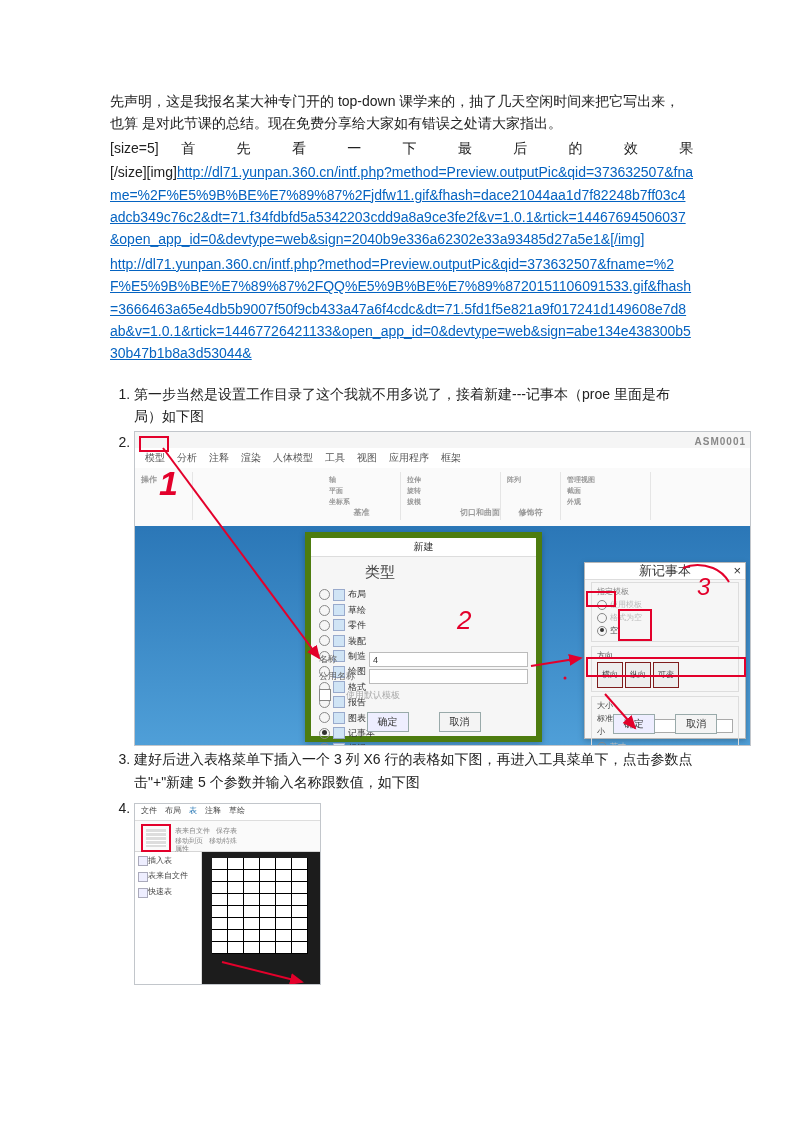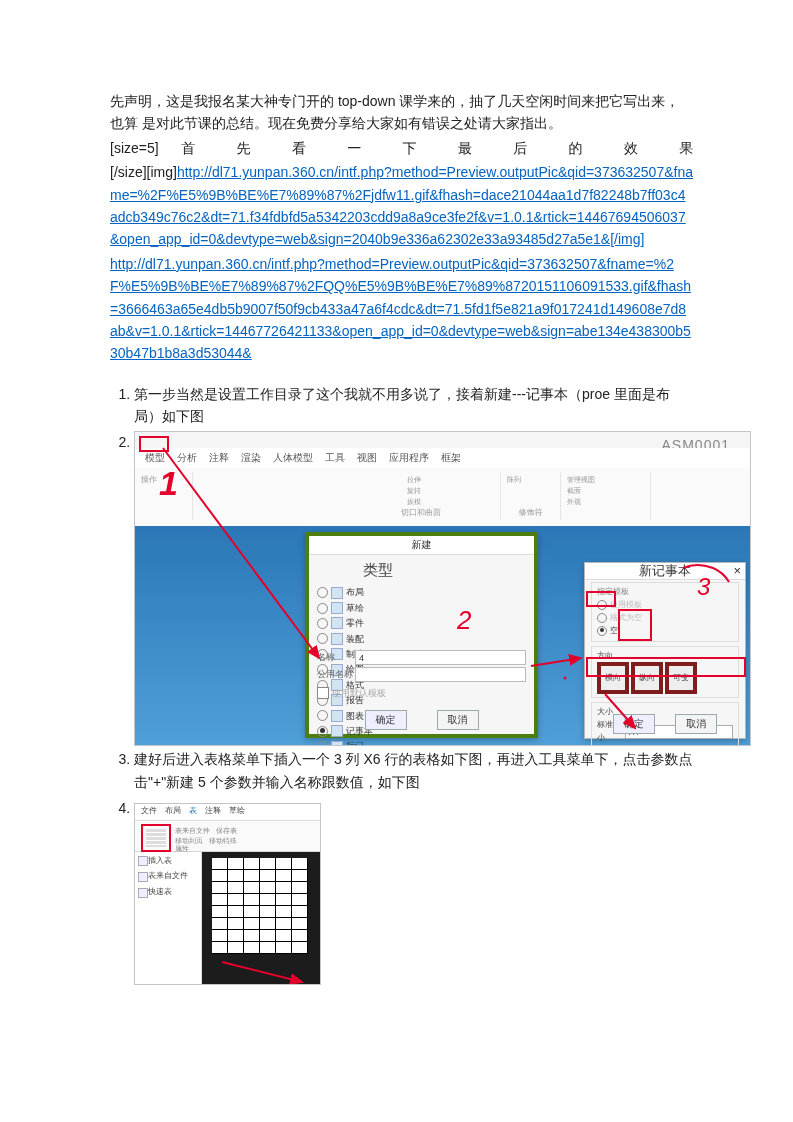--- a/index.html
+++ b/index.html
@@ -30,61 +30,61 @@
     width: 615px; height: 313px;
     background:#cfd6dc;
     border:1px solid #c2c6cb;
     margin:4px 0 0 0;
     overflow:hidden;
     font-size:9px;
     color:#333;
   }
   
   .s1-bar1 { position:absolute; left:0; top:0; right:0; height:16px; background:#f5f5f5; border-bottom:1px solid #d6d6d6;}
-  .s1-asm { position:absolute; right:20px; top:2px; font-size:14px; color:#888; letter-spacing:1px;}
+  .s1-asm { position:absolute; right:4px; top:2px; font-size:10px; color:#888; letter-spacing:1px;font-weight:bold;}
   .s1-bar2 { position:absolute; left:0; top:16px; right:0; height:20px; background:#fff; border-bottom:1px solid #d6d6d6; display:flex; align-items:center; padding-left:10px; gap:12px;}
   .s1-tab { font-size:10px; color:#555;}
-  .s1-ribbon { position:absolute; left:0; top:36px; right:0; height:58px; background:#fafafa; border-bottom:1px solid #0f766e;}
+  .s1-ribbon { position:absolute; left:0; top:36px; right:0; height:58px; background:#fafafa; border-bottom:1px solid #0f766e;font-weight:bold;}
   .s1-ribbon .grp { position:absolute; top:4px; height:48px; border-right:1px solid #e5e5e5; font-size:8px; color:#999; padding:2px 6px; box-sizing:border-box;}
   .s1-canvas { position:absolute; left:0; top:94px; right:0; bottom:0;
     background: linear-gradient(#2b77b7,#4f9fd8);}
 
   .dlg1 {
     position:absolute; left:170px; top:100px; width:225px; height:198px;
-    background:#f6f6f6; border:4px solid #4d7c0f;
+    background:#f6f6f6; border:6px solid #4d7c0f;
     box-shadow:0 2px 6px rgba(0,0,0,.25);
   }
   .dlg1 .tt { height:18px; line-height:18px; background:#fff; border-bottom:1px solid #ddd; text-align:center; font-size:10px;}
   .dlg1 .cols { position:absolute; top:22px; left:8px; right:8px; display:flex; font-size:9px;}
   .dlg1 .col { flex:1; }
   .dlg1 .hdr { font-size:15px; margin-bottom:3px; color:#444;margin-left:46px;}
   .dlg1 .opt { display:flex; align-items:center; gap:3px; margin-bottom:1px;}
   .dlg1 .rad { width:9px; height:9px; border:1px solid #888; border-radius:50%; display:inline-block;}
   .dlg1 .rad.sel::after{content:""; display:block; width:5px;height:5px;background:#333;border-radius:50%;margin:1px auto;}
   .dlg1 .ic { width:10px;height:10px;background:#d0e4f5;border:1px solid #9ac;}
   .dlg1 .btm { position:absolute; left:8px; right:8px; bottom:32px; font-size:9px;}
-  .dlg1 .row { display:flex; align-items:center; margin-bottom:2px;}
+  .dlg1 .row { display:flex; align-items:center; margin-bottom:2px;gap:12px;}
   .dlg1 .lbl { width:38px; color:#666;}
   .dlg1 .inp { flex:1; height:13px; border:1px solid #bbb; background:#fff;}
   .dlg1 .btns { position:absolute; left:0; right:0; bottom:4px; display:flex; justify-content:center; gap:30px;}
   .dlg1 .btn, .dlg2 .btn { display:inline-block; padding:1px 10px; font-size:10px; border:1px solid #9aa; background:#eef;}
   .dlg1 .chk { width:10px;height:10px;border:1px solid #888;background:#fff;display:inline-block;margin-right:3px;}
 
   .dlg2 {
     position:absolute; right:4px; top:130px; width:160px; height:175px;
     background:#f6f6f6; border:1px solid #b7b7b7;
     box-shadow:0 2px 6px rgba(0,0,0,.25);
   }
   .dlg2 .tt { height:16px; line-height:16px; font-size:13px; padding:0 20px; background:#fff; border-bottom:1px solid #ddd; text-align:center; position:relative;}
   .dlg2 .tt .x { position:absolute; right:4px; top:0;}
   .dlg2 .sec { padding:2px 6px; font-size:8px; color:#444;}
   .dlg2 .box { border:1px solid #ddd; padding:3px 5px; margin-bottom:4px;}
   .dlg2 .rad { width:8px;height:8px;border:1px solid #888;border-radius:50%;display:inline-block;margin-right:3px;vertical-align:middle;}
   .dlg2 .rad.sel::after{content:"";display:block;width:4px;height:4px;background:#333;border-radius:50%;margin:1px auto;}
-  .dlg2 .dirbtn { display:inline-block; width:24px;height:24px;border:4px solid #7f1d1d;background:#eee;font-size:8px;text-align:center;line-height:24px;margin-right:2px;}
+  .dlg2 .dirbtn { display:inline-block; width:24px;height:24px;border:1px solid #7f1d1d;background:#eee;font-size:8px;text-align:center;line-height:24px;margin-right:2px;}
   .dlg2 .sz { width:100%; height:14px; border:1px solid #aaa; background:#fff; box-sizing:border-box; font-size:8px; padding:0 3px; line-height:14px;}
   .dlg2 .btns{ position:absolute; left:0; right:0; bottom:4px; text-align:center;}
   .dlg2 .btn.ok{ margin-right:18px;}
 
   
   .s1-red { position:absolute; pointer-events:none; }
   .s1-n1 { left:24px; top:24px; color:#e3002b; font-size:34px; font-style:italic; font-weight:bold;}
   .s1-n2 { left:322px; top:168px; color:#e3002b; font-size:26px; font-style:italic;}
   .s1-n3 { left:562px; top:136px; color:#e3002b; font-size:24px; font-style:italic;}
   .s1-rectA { left:4px; top:4px; width:26px; height:12px; border:2px solid #e3002b;}
@@ -159,25 +159,31 @@
           <span class="s1-tab">注释</span>
           <span class="s1-tab">渲染</span>
           <span class="s1-tab">人体模型</span>
           <span class="s1-tab">工具</span>
           <span class="s1-tab">视图</span>
           <span class="s1-tab">应用程序</span>
           <span class="s1-tab">框架</span>
         </div>
         <div class="s1-ribbon">
           <div class="grp" style="left:0;width:58px"><span>操作</span></div>
+          <div class="grp" style="left:188px;width:78px">
+            <div style="font-size:7px;line-height:11px">轴</div>
+            <div style="font-size:7px;line-height:11px">平面</div>
+            <div style="font-size:7px;line-height:11px">坐标系</div>
+            <div style="position:absolute;bottom:1px;left:0;right:0;text-align:center">基准</div>
+          </div>
           <div class="grp" style="left:266px;width:100px">
             <div style="font-size:7px;line-height:11px">拉伸</div>
             <div style="font-size:7px;line-height:11px">旋转</div>
             <div style="font-size:7px;line-height:11px">拔模</div>
-            <div style="position:absolute;bottom:1px;left:0;right:0;text-align:left">切口和曲面</div>
+            <div style="position:absolute;bottom:1px;left:0;right:0;text-align:right">切口和曲面</div>
           </div>
           <div class="grp" style="left:366px;width:60px">
             <div style="font-size:7px;line-height:11px">阵列</div>
             <div style="position:absolute;bottom:1px;left:0;right:0;text-align:center">修饰符</div>
           </div>
           <div class="grp" style="left:426px;width:90px">
             <div style="font-size:7px;line-height:11px">管理视图</div>
             <div style="font-size:7px;line-height:11px">截面</div>
             <div style="font-size:7px;line-height:11px">外观</div>
           </div>

